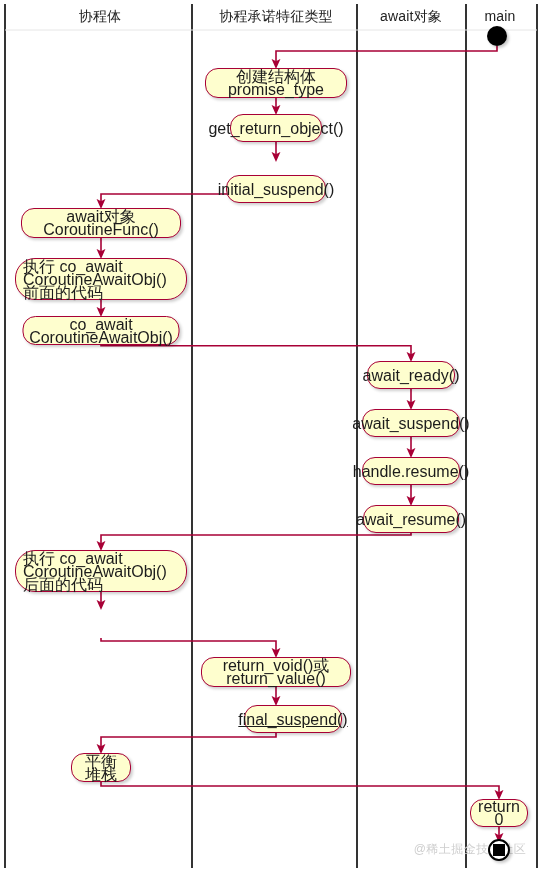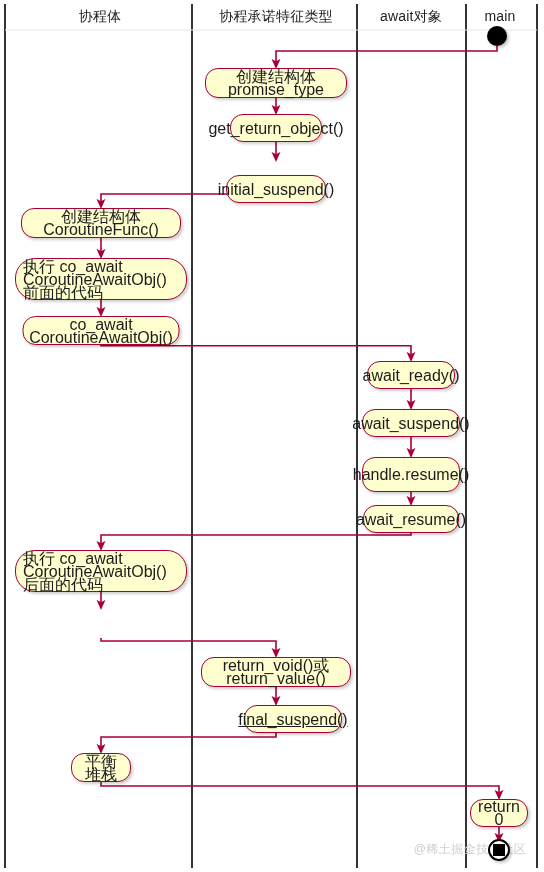--- a/index.html
+++ b/index.html
@@ -141,32 +141,32 @@
   <div class="swimlane-title" style="left:500px;">main</div>
 
   <div class="circle-node start-node" style="left:497px; top:36px;"></div>
 
   <div class="node" style="left:276px; top:68px; width:142px; height:30px;">创建结构体 promise_type</div>
 
   <div class="node" style="left:276px; top:114px; width:92px; height:28px;">get_return_object()</div>
 
   <div class="node" style="left:276px; top:161px; width:100px; height:28px;margin-top:14px;">initial_suspend()</div>
 
-  <div class="node" style="left:101px; top:208px; width:160px; height:30px;">创建结构体 CoroutineFunc()</div>
+  <div class="node" style="left:101px; top:208px; width:160px; height:30px;">await对象 CoroutineFunc()</div>
 
   <div class="node node-left-text" style="left:101px; top:258px; width:172px; height:42px;">执行 co_await CoroutineAwaitObj()
 前面的代码</div>
 
   <div class="node" style="left:101px; top:316px; width:157px; height:29px;">co_await CoroutineAwaitObj()</div>
 
   <div class="node" style="left:411px; top:361px; width:88px; height:28px;">await_ready()</div>
 
   <div class="node" style="left:411px; top:409px; width:98px; height:28px;">await_suspend()</div>
 
-  <div class="node" style="left:411px; top:457px; width:98px; height:35px;">handle.resume()</div>
+  <div class="node" style="left:411px; top:457px; width:98px; height:28px;">handle.resume()</div>
 
   <div class="node" style="left:411px; top:505px; width:96px; height:28px;">await_resume()</div>
 
   <div class="node node-left-text" style="left:101px; top:550px; width:172px; height:42px;">执行 co_await CoroutineAwaitObj()
 后面的代码</div>
 
 
   <div class="node" style="left:276px; top:657px; width:150px; height:30px;">return_void()或return_value()</div>
 
   <div class="node" style="left:293px; top:705px; width:98px; height:28px;text-decoration:underline;">final_suspend()</div>

